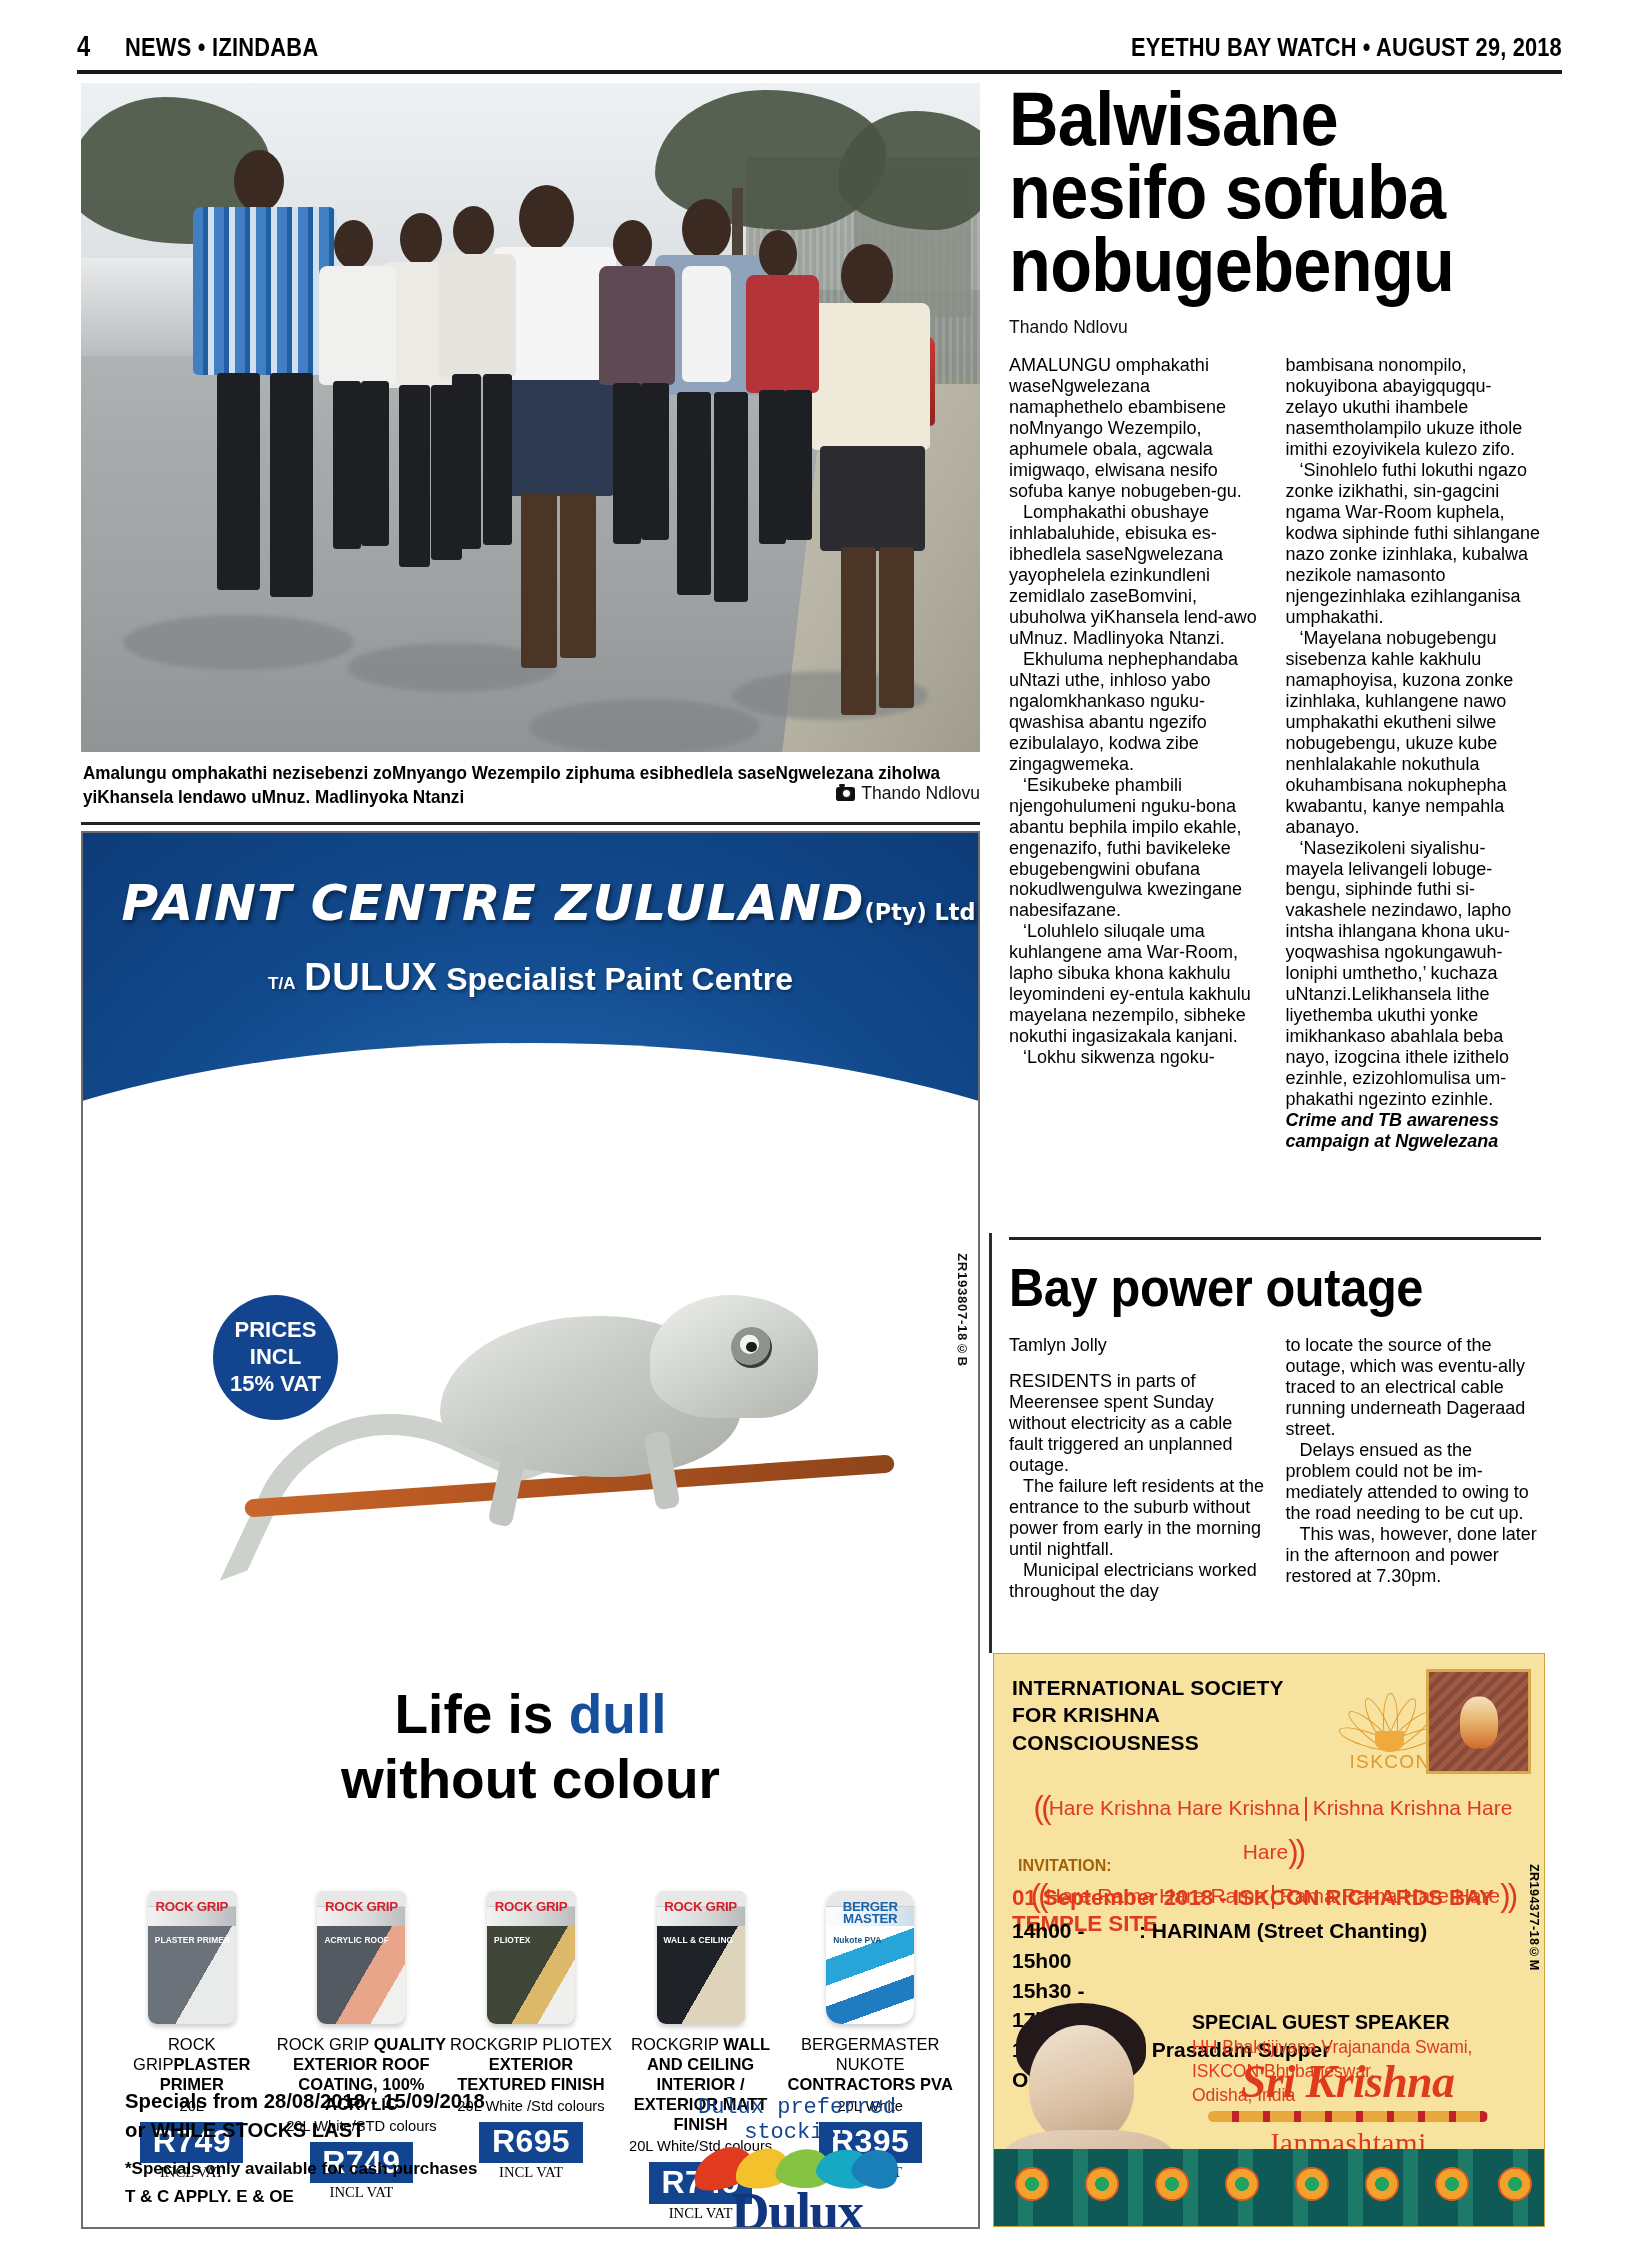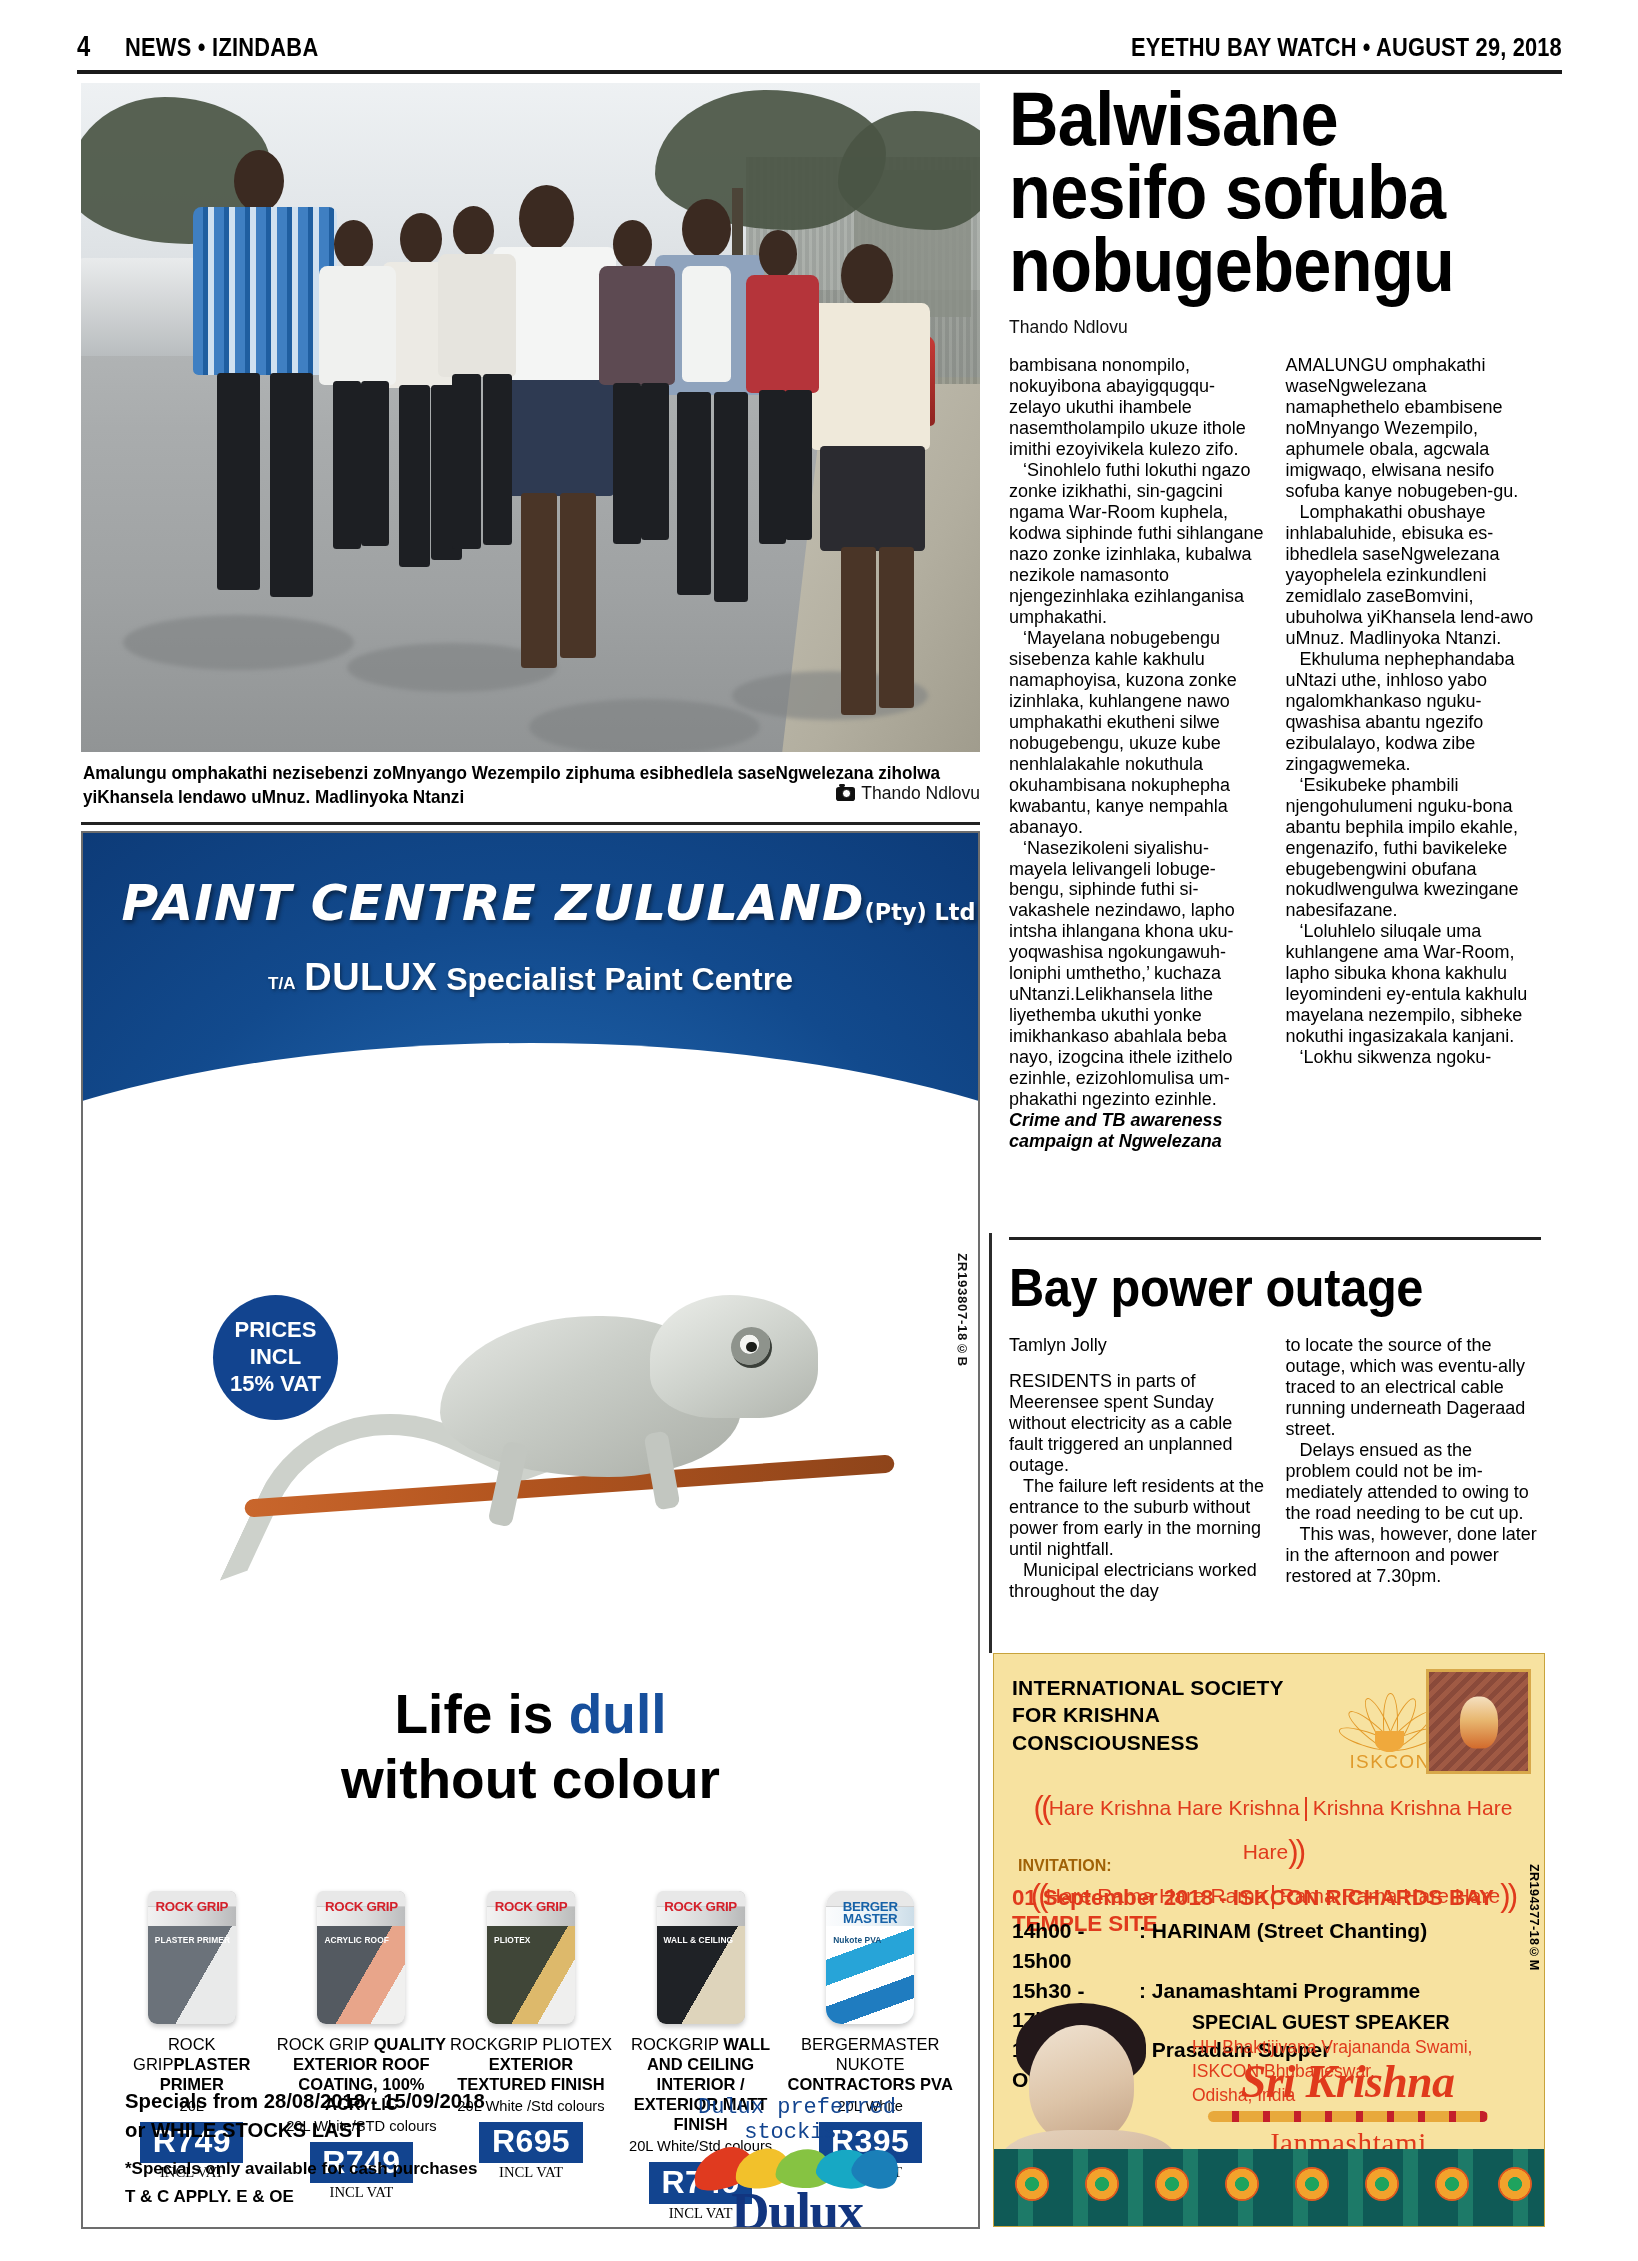--- a/index.html
+++ b/index.html
@@ -326,33 +326,33 @@
       <span>Thando Ndlovu</span>
     </div>
   </div>
   <div class="rule-cap"></div>
 
   <div class="story1">
     <div class="hl1">Balwisane nesifo sofuba nobugebengu</div>
     <div class="byline">Thando Ndlovu</div>
     <div class="cols2">
       <div class="col">
-        <p>bambisana nonompilo, nokuyibona abayigqugqu-zelayo ukuthi ihambele nasemtholampilo ukuze ithole imithi ezoyivikela kulezo zifo.</p>
-        <p>‘Sinohlelo futhi lokuthi ngazo zonke izikhathi, sin-gagcini ngama War-Room kuphela, kodwa siphinde futhi sihlangane nazo zonke izinhlaka, kubalwa nezikole namasonto njengezinhlaka ezihlanganisa umphakathi.</p>
-        <p>‘Mayelana nobugebengu sisebenza kahle kakhulu namaphoyisa, kuzona zonke izinhlaka, kuhlangene nawo umphakathi ekutheni silwe nobugebengu, ukuze kube nenhlalakahle nokuthula okuhambisana nokuphepha kwabantu, kanye nempahla abanayo.</p>
-        <p>‘Nasezikoleni siyalishu-mayela lelivangeli lobuge-bengu, siphinde futhi si-vakashele nezindawo, lapho intsha ihlangana khona uku-yoqwashisa ngokungawuh-loniphi umthetho,’ kuchaza uNtanzi.Lelikhansela lithe liyethemba ukuthi yonke imikhankaso abahlala beba nayo, izogcina ithele izithelo ezinhle, ezizohlomulisa um-phakathi ngezinto ezinhle.</p>
-        <p class="tail">Crime and TB awareness campaign at Ngwelezana</p>
-      </div>
-      <div class="col">
         <p>AMALUNGU omphakathi waseNgwelezana namaphethelo ebambisene noMnyango Wezempilo, aphumele obala, agcwala imigwaqo, elwisana nesifo sofuba kanye nobugeben-gu.</p>
         <p>Lomphakathi obushaye inhlabaluhide, ebisuka es-ibhedlela saseNgwelezana yayophelela ezinkundleni zemidlalo zaseBomvini, ubuholwa yiKhansela lend-awo uMnuz. Madlinyoka Ntanzi.</p>
         <p>Ekhuluma nephephandaba uNtazi uthe, inhloso yabo ngalomkhankaso nguku-qwashisa abantu ngezifo ezibulalayo, kodwa zibe zingagwemeka.</p>
         <p>‘Esikubeke phambili njengohulumeni nguku-bona abantu bephila impilo ekahle, engenazifo, futhi bavikeleke ebugebengwini obufana nokudlwengulwa kwezingane nabesifazane.</p>
         <p>‘Loluhlelo siluqale uma kuhlangene ama War-Room, lapho sibuka khona kakhulu leyomindeni ey-entula kakhulu mayelana nezempilo, sibheke nokuthi ingasizakala kanjani.</p>
         <p>‘Lokhu sikwenza ngoku-</p>
+      </div>
+      <div class="col">
+        <p>bambisana nonompilo, nokuyibona abayigqugqu-zelayo ukuthi ihambele nasemtholampilo ukuze ithole imithi ezoyivikela kulezo zifo.</p>
+        <p>‘Sinohlelo futhi lokuthi ngazo zonke izikhathi, sin-gagcini ngama War-Room kuphela, kodwa siphinde futhi sihlangane nazo zonke izinhlaka, kubalwa nezikole namasonto njengezinhlaka ezihlanganisa umphakathi.</p>
+        <p>‘Mayelana nobugebengu sisebenza kahle kakhulu namaphoyisa, kuzona zonke izinhlaka, kuhlangene nawo umphakathi ekutheni silwe nobugebengu, ukuze kube nenhlalakahle nokuthula okuhambisana nokuphepha kwabantu, kanye nempahla abanayo.</p>
+        <p>‘Nasezikoleni siyalishu-mayela lelivangeli lobuge-bengu, siphinde futhi si-vakashele nezindawo, lapho intsha ihlangana khona uku-yoqwashisa ngokungawuh-loniphi umthetho,’ kuchaza uNtanzi.Lelikhansela lithe liyethemba ukuthi yonke imikhankaso abahlala beba nayo, izogcina ithele izithelo ezinhle, ezizohlomulisa um-phakathi ngezinto ezinhle.</p>
+        <p class="tail">Crime and TB awareness campaign at Ngwelezana</p>
       </div>
     </div>
   </div>
 
   <div class="rule-mid"></div>
   <div class="sep-v"></div>
 
   <div class="story2">
     <div class="hl2">Bay power outage</div>
     <div class="cols2" style="margin-top:21px;">
@@ -550,21 +550,20 @@
     <div class="inv-title">INVITATION:</div>
     <div class="inv-date">01 September 2018 - ISKCON RICHARDS BAY TEMPLE SITE</div>
 
     <div class="sched">
       <div class="r">
         <span class="t">14h00 - 15h00</span>
         <span class="d">: HARINAM (Street Chanting)</span>
       </div>
       <div class="r">
         <span class="t">15h30 - 17h00</span>
-        <span class="d">: Janamashtami Programme</span>
       </div>
       <div class="r">
         <span class="t">17h30 Onwards</span>
         <span class="d">: Prasadam Supper</span>
       </div>
     </div>
 
     <div class="guest">
       <div class="gt">SPECIAL GUEST SPEAKER</div>
       <div class="gn">HH Bhaktijivana Vrajananda Swami,</div>

